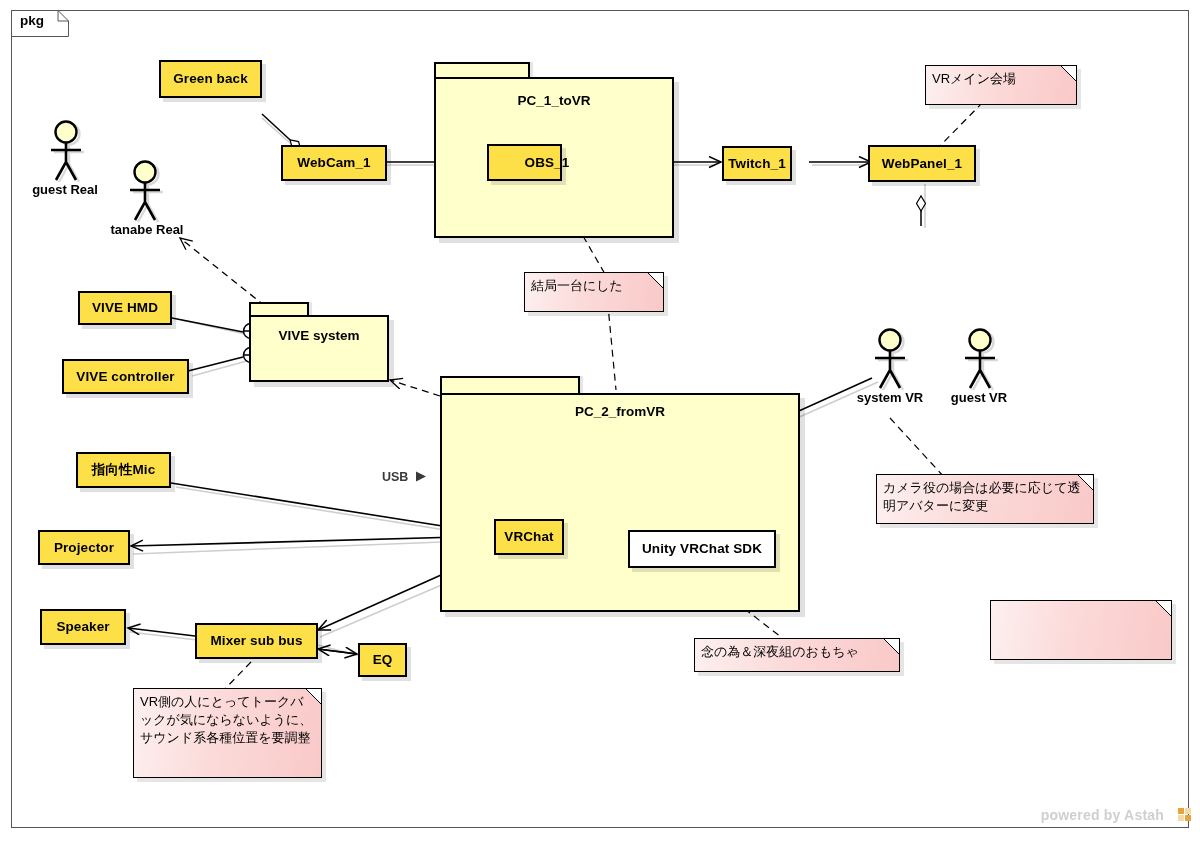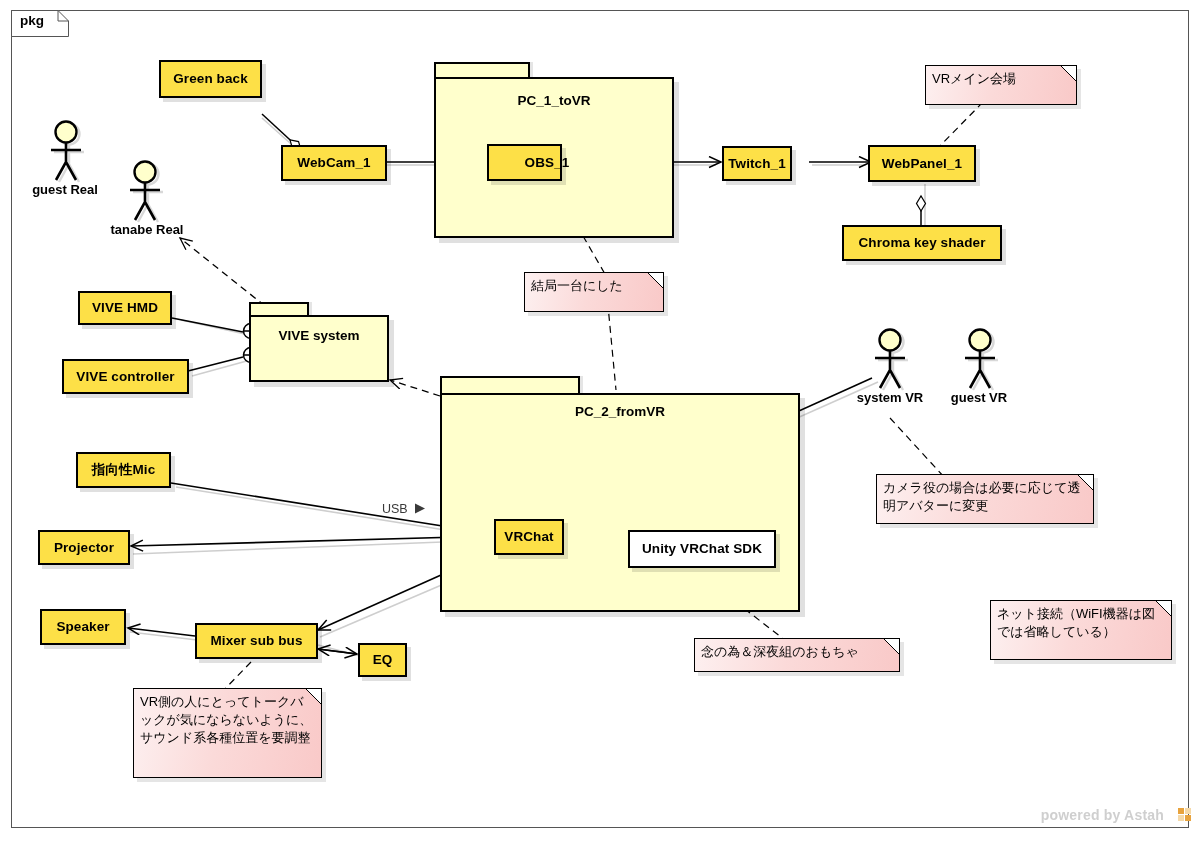--- a/index.html
+++ b/index.html
@@ -259,41 +259,40 @@
   <div class="node" style="left:159px; top:60px; width:103px; height:38px;">Green back</div>
 
   <div class="node" style="left:281px; top:145px; width:106px; height:36px;">WebCam_1</div>
 
   <div class="node" style="left:487px; top:144px; width:75px; height:37px;padding-left:45px;">OBS_1</div>
 
   <div class="node" style="left:722px; top:146px; width:70px; height:35px;">Twitch_1</div>
 
   <div class="node" style="left:868px; top:145px; width:108px; height:37px;">WebPanel_1</div>
 
-  <div class="node" style="left:842px; top:225px; width:160px; height:36px;">Chroma key shader</div>
 
   <div class="node" style="left:78px; top:291px; width:94px; height:34px;">VIVE HMD</div>
 
   <div class="node" style="left:62px; top:359px; width:127px; height:35px;">VIVE controller</div>
 
   <div class="node" style="left:76px; top:452px; width:95px; height:36px;">指向性Mic</div>
 
   <div class="node" style="left:38px; top:530px; width:92px; height:35px;">Projector</div>
 
   <div class="node" style="left:40px; top:609px; width:86px; height:36px;">Speaker</div>
 
   <div class="node" style="left:195px; top:623px; width:123px; height:36px;">Mixer sub bus</div>
 
   <div class="node" style="left:358px; top:643px; width:49px; height:34px;">EQ</div>
 
   <div class="node" style="left:494px; top:519px; width:70px; height:36px;">VRChat</div>
 
   <div class="node white" style="left:628px; top:530px; width:148px; height:38px;">Unity VRChat SDK</div>
 
-  <div class="edgelabel" style="left:382px; top:502px;">
+  <div class="edgelabel" style="left:382px; top:470px;font-weight:bold;">
     <span>USB</span>
     <svg width="12" height="11" viewBox="0 0 12 11" style="vertical-align:-1px;margin-left:3px;">
       <path d="M1,0.5 L11,5.5 L1,10.5 Z" fill="#3a3a3a"></path>
     </svg>
   </div>
 
   <div class="actor" style="left:34px; top:120px; width:64px; height:82px;">
     <svg width="64" height="66" viewBox="0 0 64 66">
       <g stroke="#d8d8d8" stroke-width="2.4" fill="none">
         <circle cx="35" cy="14" r="10.5" fill="none"></circle>
@@ -371,21 +370,20 @@
       <path d="M0.5,0.5 L16.5,16.5" stroke="#000" stroke-width="1"></path>
     </svg>
     <span>念の為＆深夜組のおもちゃ</span>
   </div>
 
   <div class="note" style="left:990px; top:600px; width:182px; height:60px; line-height:1.4;">
     <svg class="foldline" width="17" height="17" viewBox="0 0 17 17">
       <path d="M0,0 L17,17 L17,0 Z" fill="#ffffff"></path>
       <path d="M0.5,0.5 L16.5,16.5" stroke="#000" stroke-width="1"></path>
     </svg>
-    <span>ネット接続（WiFI機器は図では省略している）</span>
   </div>
 
   <div class="note" style="left:133px; top:688px; width:189px; height:90px; line-height:1.38;">
     <svg class="foldline" width="17" height="17" viewBox="0 0 17 17">
       <path d="M0,0 L17,17 L17,0 Z" fill="#ffffff"></path>
       <path d="M0.5,0.5 L16.5,16.5" stroke="#000" stroke-width="1"></path>
     </svg>
     <span>VR側の人にとってトークバックが気にならないように、サウンド系各種位置を要調整</span>
   </div>
 

